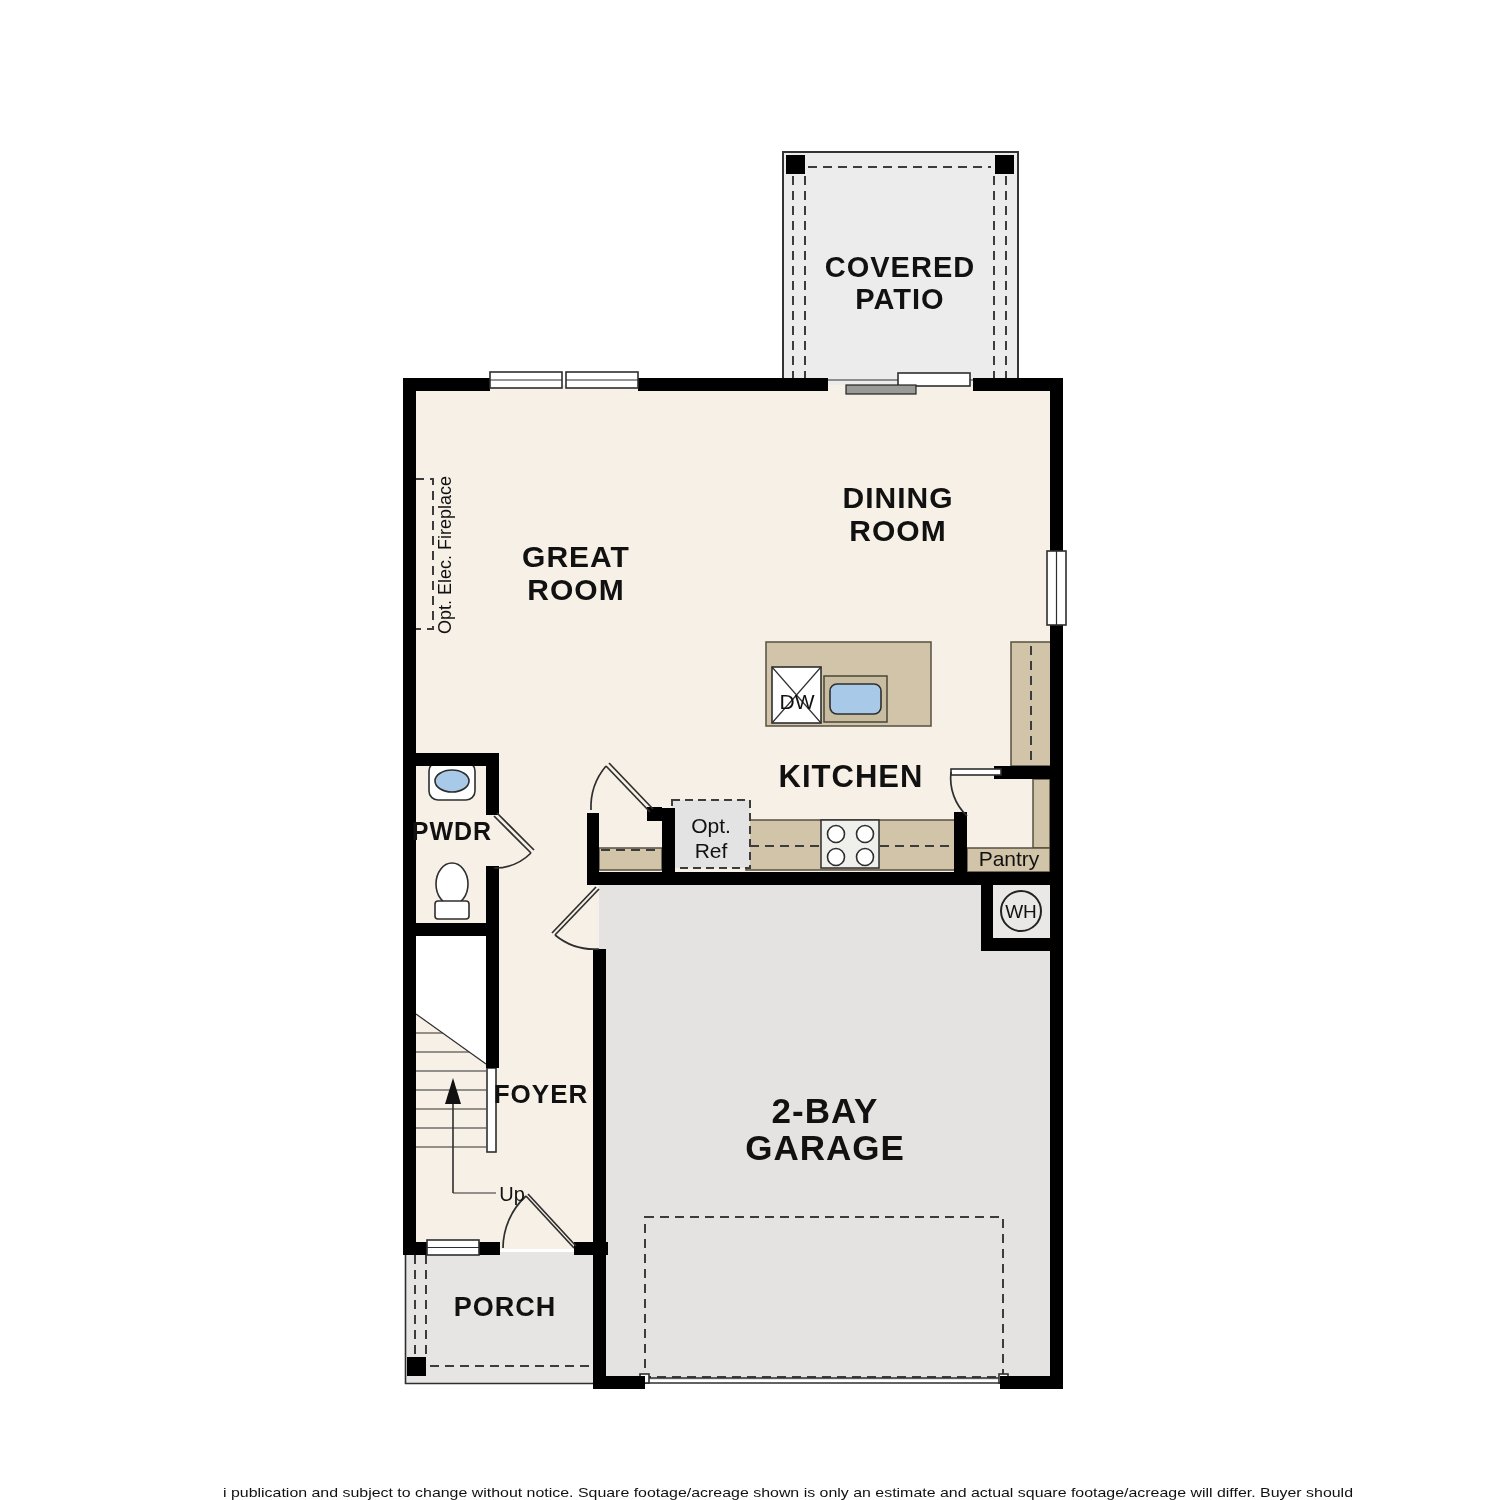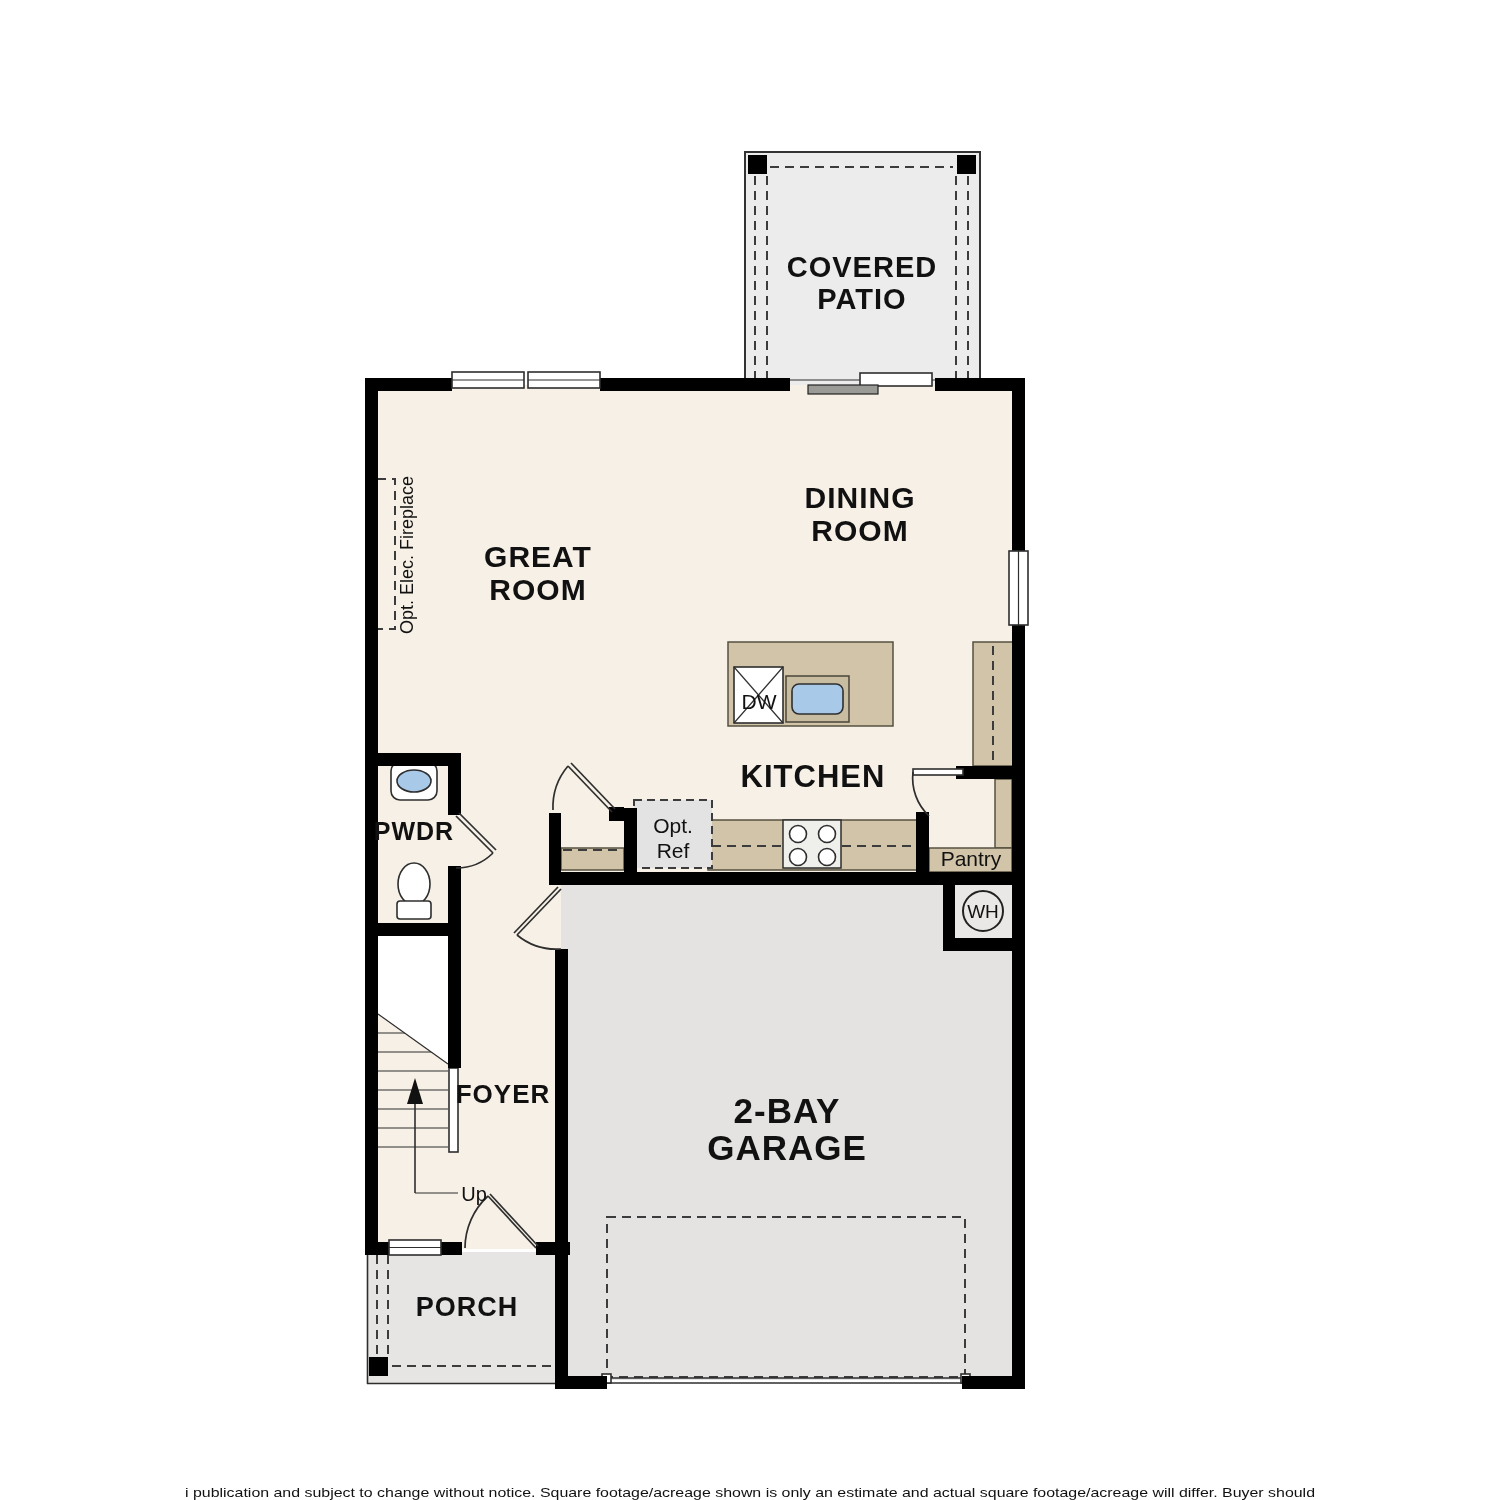--- a/index.html
+++ b/index.html
@@ -1,16 +1,16 @@
 <!DOCTYPE html>
 <html><head>
 <meta charset="utf-8">
 <style>
   html,body{margin:0;padding:0;background:#ffffff;}
-  .canvas{position:relative;width:1408px;height:1500px;background:#ffffff;overflow:hidden;}
+  .canvas{position:relative;width:1408px;height:1500px;background:#ffffff;overflow:hidden;margin-left:38px;}
   svg{position:absolute;left:0;top:0;}
   svg text{font-family:"Liberation Sans","DejaVu Sans",sans-serif;fill:#111111;}
   .rl{font-weight:bold;letter-spacing:1px;}
   .sl{font-weight:normal;}
   .w{fill:#000000;}
   .thin{stroke:#2e2e2e;stroke-width:1.6;fill:none;}
   .thin2{stroke:#2e2e2e;stroke-width:1.2;fill:none;}
   .dash{stroke:#3c3c3c;stroke-width:2;fill:none;stroke-dasharray:9 6;}
   .door{stroke:#2e2e2e;stroke-width:1.7;fill:none;}
   .fix{fill:#ffffff;stroke:#2e2e2e;stroke-width:1.6;}

